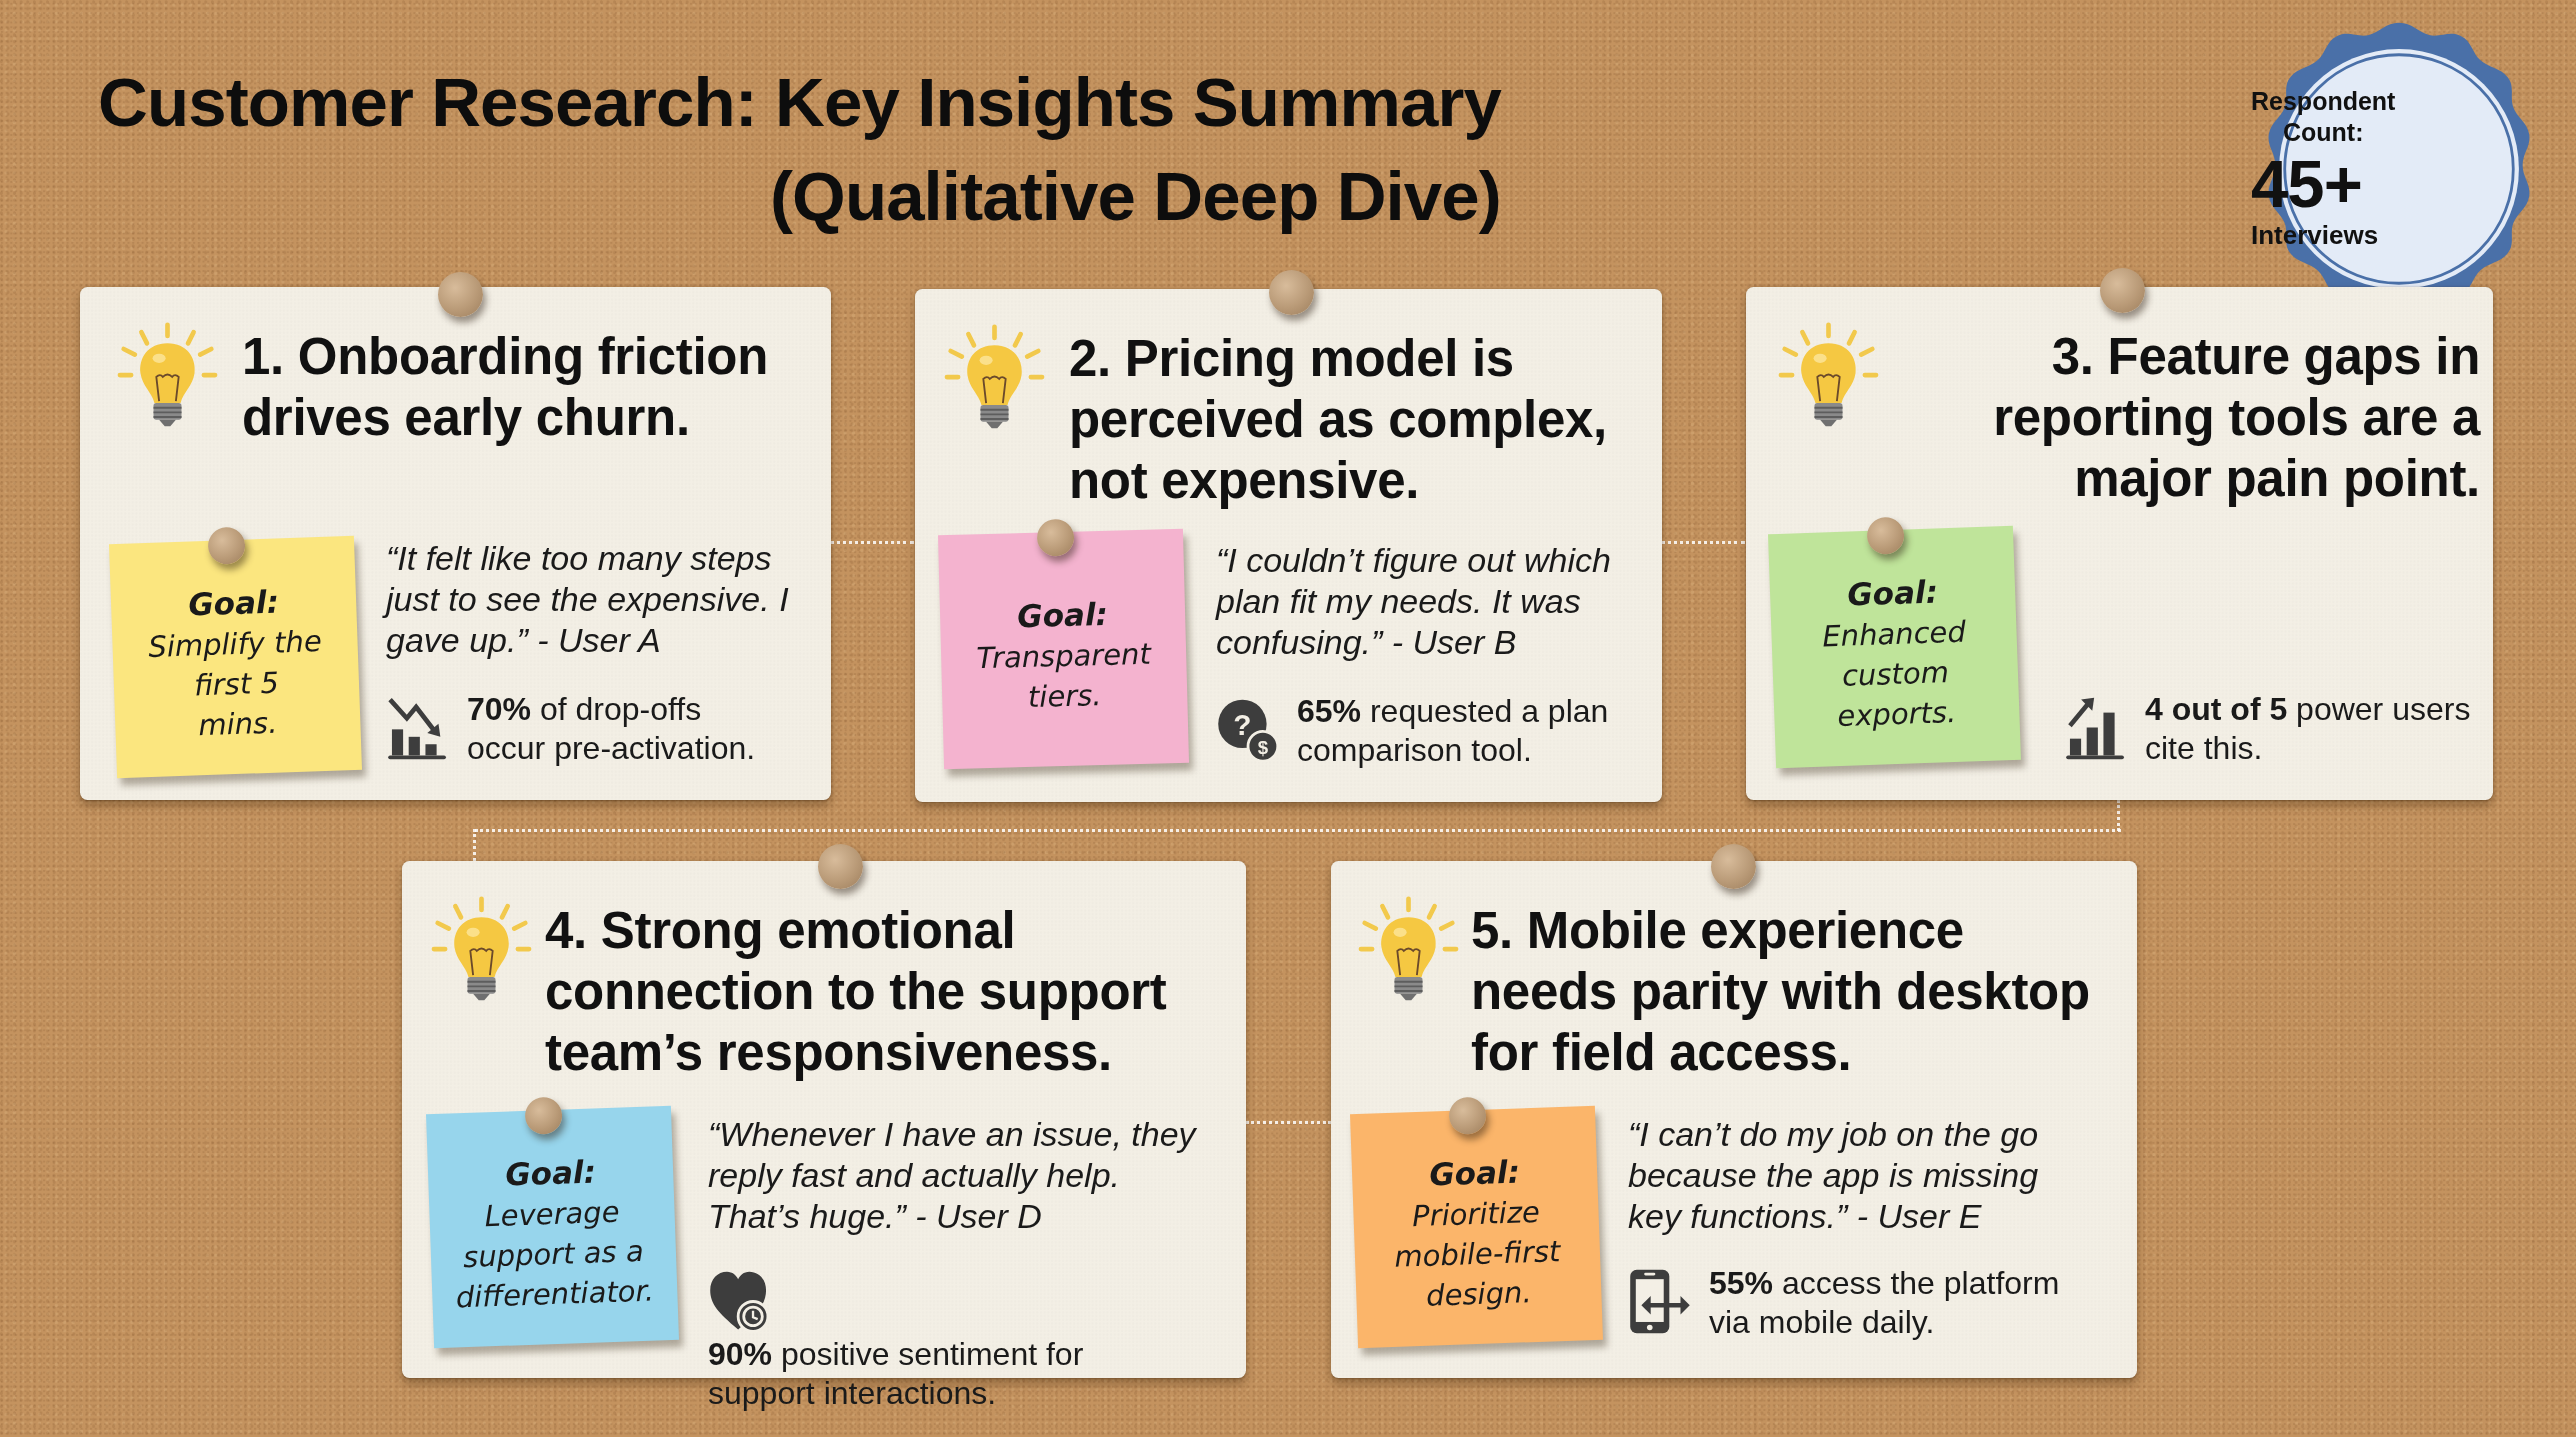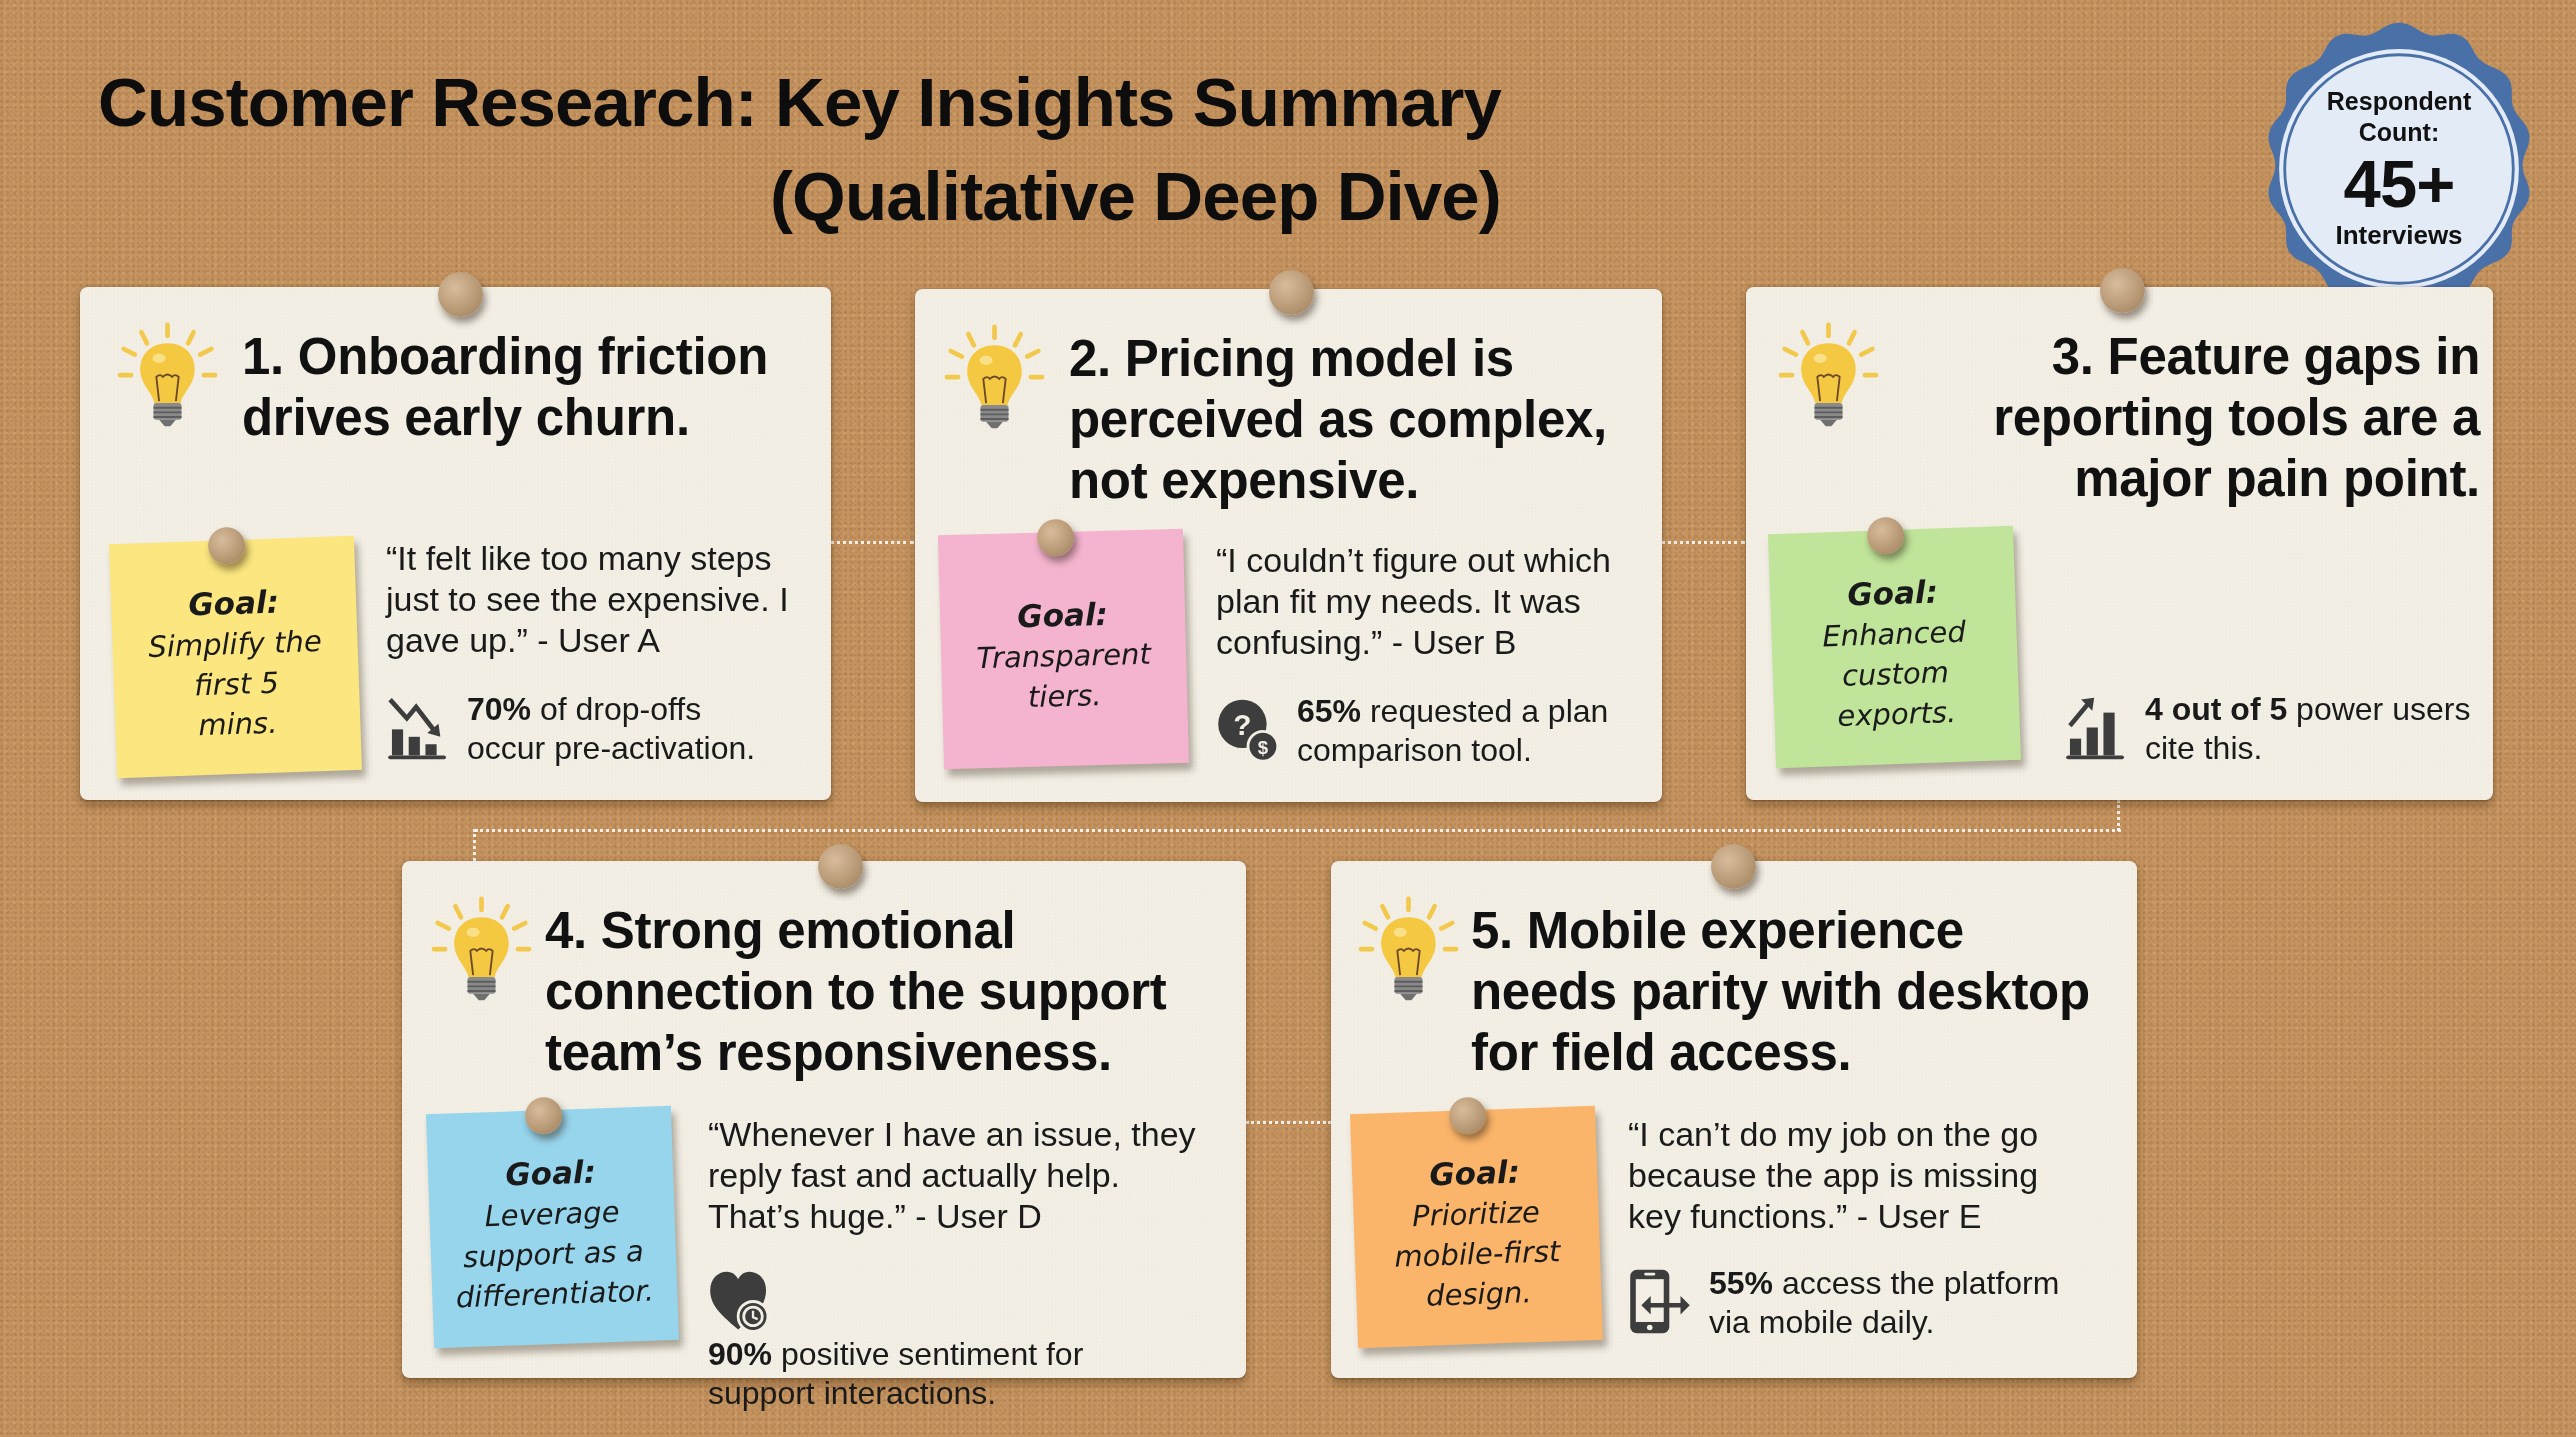--- a/index.html
+++ b/index.html
@@ -20,21 +20,21 @@
     color:#0d0d0d;
     text-align:right;
   }
   .title span { display:block; }
 
   
   .badge { position:absolute; left:2251px; top:20.6px; width:296px; height:296px; }
   .badge svg { position:absolute; left:0; top:0; }
   .badge-text {
     position:absolute; left:0; top:0; width:296px; height:296px;
-    display:flex; flex-direction:column; align-items:center; justify-content:center;
+    display:flex; flex-direction:column; align-items:flex-start; justify-content:center;
     text-align:center; color:#111;
   }
   .badge-label { font-size:25px; font-weight:700; line-height:31px; }
   .badge-count { font-size:67px; font-weight:700; line-height:71px; letter-spacing:-0.9px; }
   .badge-sub { font-size:26px; font-weight:700; line-height:32px; }
 
   
   .dots { position:absolute; border-color:rgba(255,255,255,0.85); border-style:dotted; border-width:0; }
 
   
@@ -58,21 +58,21 @@
     position:absolute; width:245px; height:234px;
     box-shadow: 3.7px 7.5px 7.5px rgba(50,35,15,0.35);
     display:flex; flex-direction:column; align-items:center; justify-content:center;
     text-align:center; font-family:"DejaVu Sans", sans-serif; font-style:italic;
     color:#1a1a1a; padding:22.5px 13px 9.4px; box-sizing:border-box;
   }
   .sticky .goal-label { font-weight:700; font-size:31px; line-height:41px; }
   .sticky .goal-text { font-size:29px; line-height:40px; }
   .sticky .pin { width:37px; height:37px; top:-13px; left:calc(50% - 24px); }
   .quote {
-    position:absolute; font-size:34px; line-height:41px; color:#1a1a1a; margin:0;
+    position:absolute; font-style:italic; font-size:34px; line-height:41px; color:#1a1a1a; margin:0;
     width:440px;
   }
   .stat { position:absolute; display:flex; align-items:flex-start; }
   .stat .icon { width:64px; height:67px; flex:none; margin-right:17px; margin-top:3.7px; }
   .stat .stat-text { font-size:32px; line-height:39px; color:#1a1a1a; width:356px; }
   .stat .stat-strong { font-weight:700; }
 </style>
 </head>
 <body>
 

